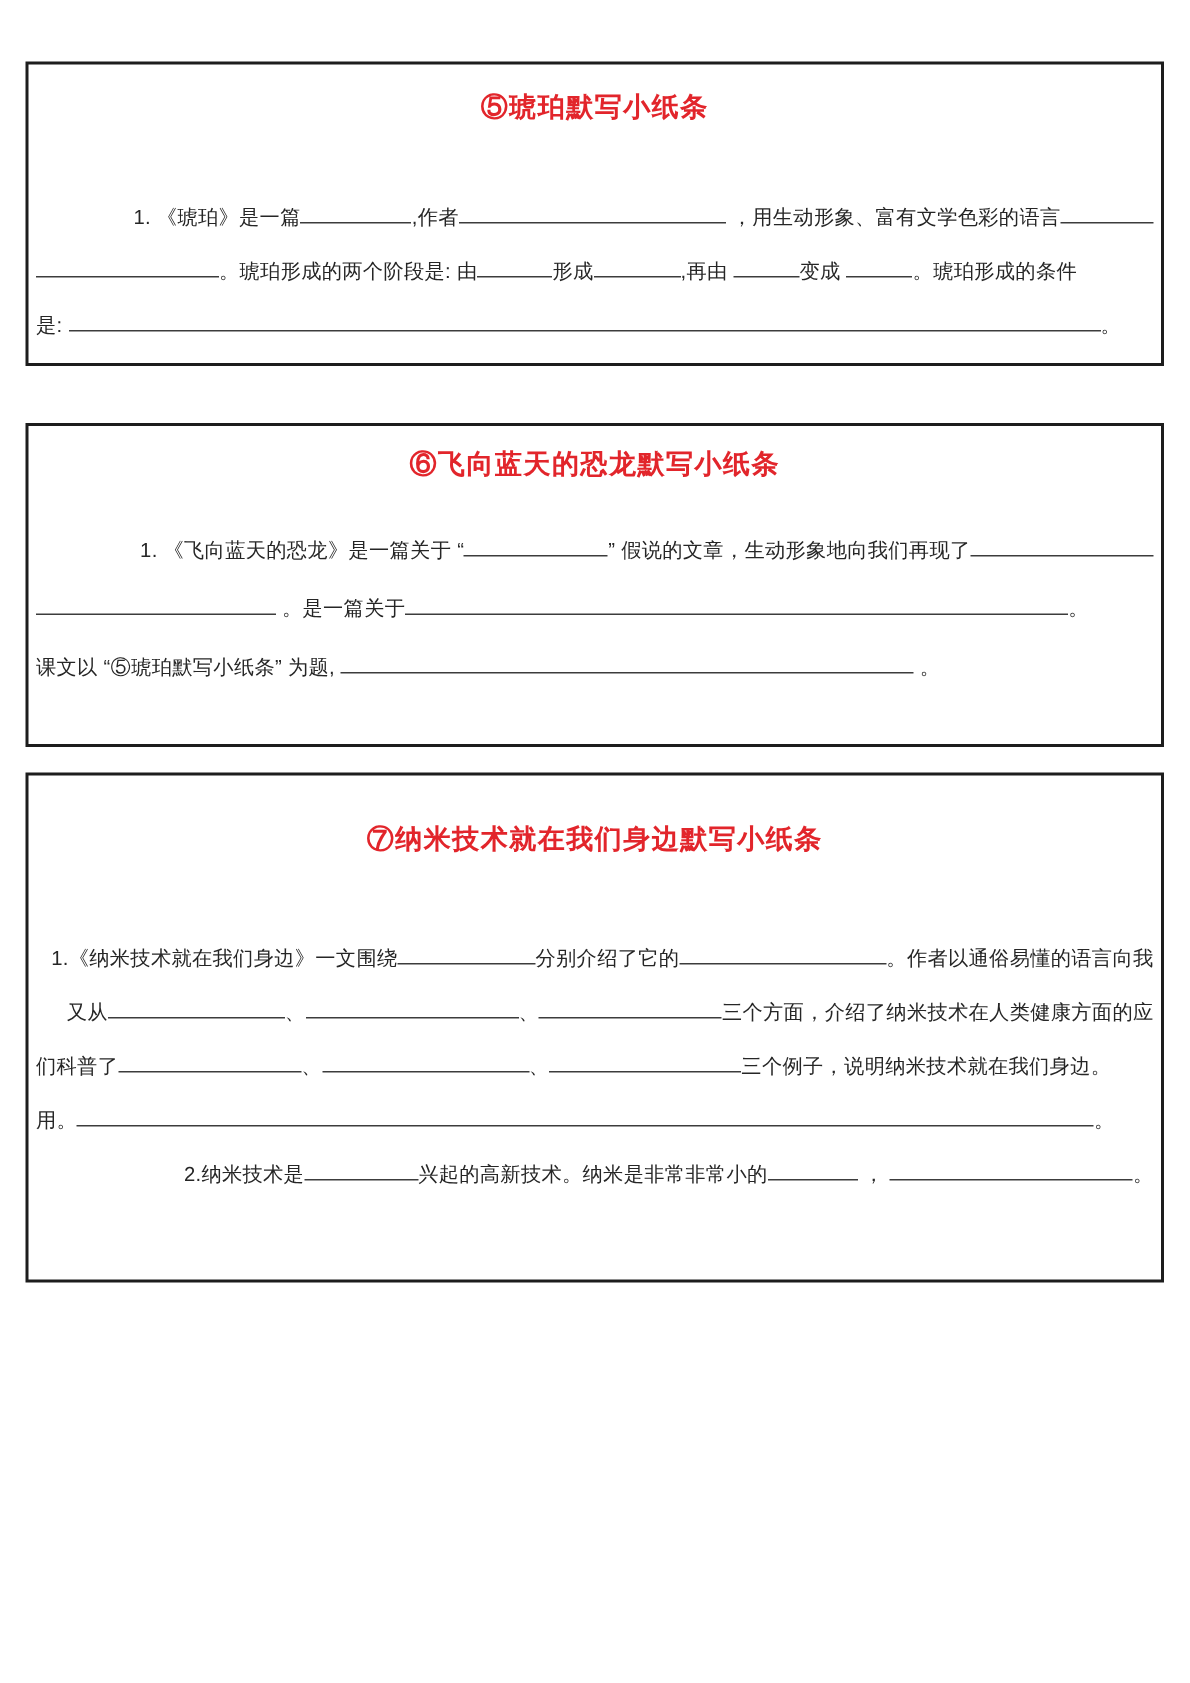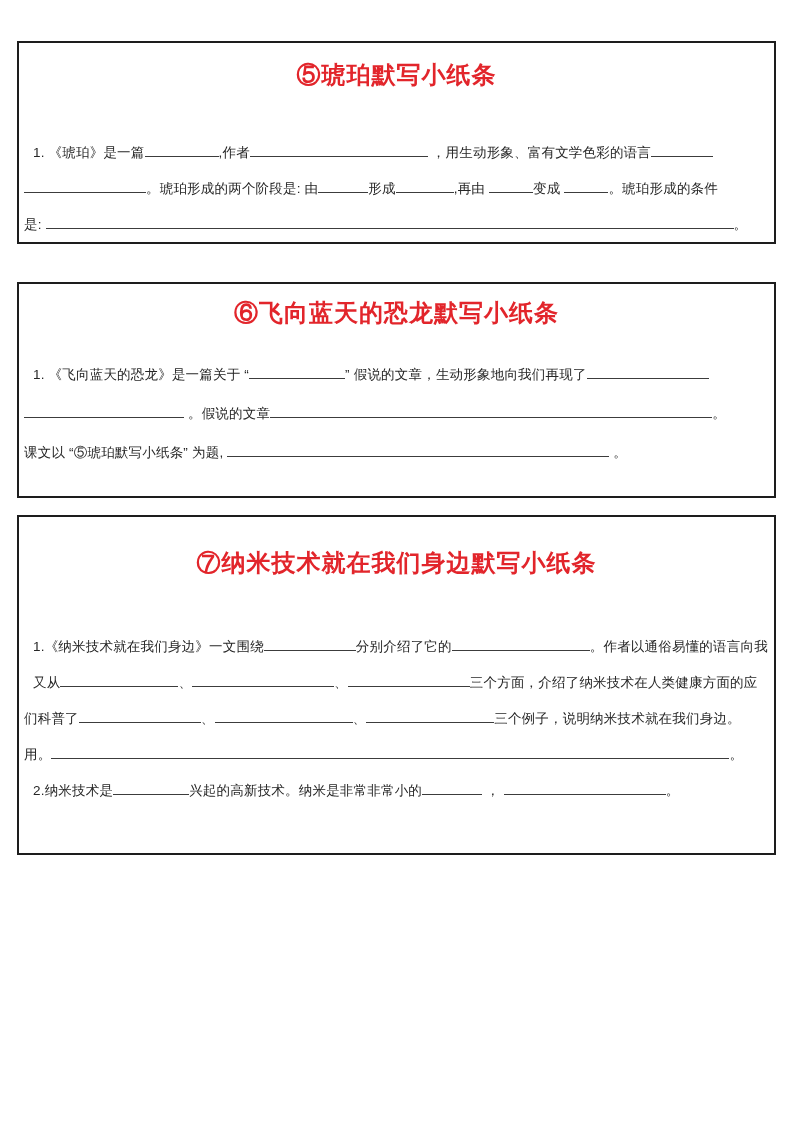--- a/index.html
+++ b/index.html
@@ -24,40 +24,40 @@
     overflow: hidden;
     background: #ffffff;
   }
   .sec-0 { height: 203px; margin-bottom: 38px; }
   .sec-1 { height: 216px; margin-bottom: 17px; }
   .sec-2 { height: 340px; }
   .title {
     margin: 0;
     text-align: center;
     font-weight: bold;
-    font-size: 24px;
+    font-size: 18px;
     color: var(--title-red, #e2252b);
     letter-spacing: 1px;
   }
   .sec-0 .title { padding-top: 16px; }
   .sec-1 .title { padding-top: 13px; }
   .sec-2 .title { padding-top: 30px; }
   .sec-0 .body { margin-top: 44px; }
   .sec-1 .body { margin-top: 26px; }
   .sec-2 .body { margin-top: 50px; }
   .line {
     margin: 0;
     line-height: 36px;
     white-space: nowrap;
     font-size: 13.5px;
     color: var(--text-c, #262626);
     letter-spacing: 0.2px;
   }
   .sec-1 .line { line-height: 39px; }
-  .line.indent { padding-left: 9px; }
+  .line.indent { padding-left: 9px; text-align: right; }
   .txt { vertical-align: baseline; }
   .blank {
     display: inline-block;
     border-bottom: 1px solid var(--underline-c, #3c3c3c);
     height: 14px;
     vertical-align: baseline;
   }
 </style>
 </head>
 <body>
@@ -69,21 +69,21 @@
         <p class="line indent"><span class="txt">1. 《琥珀》是一篇</span><span class="blank" style="width: 74px;"></span><span class="txt">,作者</span><span class="blank" style="width: 178px;"></span><span class="txt"> ，用生动形象、富有文学色彩的语言</span><span class="blank" style="width: 62px;"></span></p>
         <p class="line"><span class="blank" style="width: 122px;"></span><span class="txt">。琥珀形成的两个阶段是: 由</span><span class="blank" style="width: 50px;"></span><span class="txt">形成</span><span class="blank" style="width: 58px;"></span><span class="txt">,再由 </span><span class="blank" style="width: 44px;"></span><span class="txt">变成 </span><span class="blank" style="width: 44px;"></span><span class="txt">。琥珀形成的条件</span></p>
         <p class="line"><span class="txt">是: </span><span class="blank" style="width: 688px;"></span><span class="txt">。</span></p>
       </div>
   </section>
 
   <section class="box sec-1">
     <h2 class="title">⑥飞向蓝天的恐龙默写小纸条</h2>
     <div class="body">
         <p class="line indent"><span class="txt">1. 《飞向蓝天的恐龙》是一篇关于 “</span><span class="blank" style="width: 96px;"></span><span class="txt">” 假说的文章，生动形象地向我们再现了</span><span class="blank" style="width: 122px;"></span></p>
-        <p class="line"><span class="blank" style="width: 160px;"></span><span class="txt"> 。假说的文章</span><span class="blank" style="width: 442px;"></span><span class="txt">。</span></p>
+        <p class="line"><span class="blank" style="width: 160px;"></span><span class="txt"> 。是一篇关于</span><span class="blank" style="width: 442px;"></span><span class="txt">。</span></p>
         <p class="line"><span class="txt">课文以 “⑤琥珀默写小纸条” 为题, </span><span class="blank" style="width: 382px;"></span><span class="txt"> 。</span></p>
       </div>
   </section>
 
   <section class="box sec-2">
     <h2 class="title">⑦纳米技术就在我们身边默写小纸条</h2>
     <div class="body">
         <p class="line indent"><span class="txt">1.《纳米技术就在我们身边》一文围绕</span><span class="blank" style="width: 92px;"></span><span class="txt">分别介绍了它的</span><span class="blank" style="width: 138px;"></span><span class="txt">。作者以通俗易懂的语言向我</span></p>
         <p class="line indent"><span class="txt">又从</span><span class="blank" style="width: 118px;"></span><span class="txt">、</span><span class="blank" style="width: 142px;"></span><span class="txt">、</span><span class="blank" style="width: 122px;"></span><span class="txt">三个方面，介绍了纳米技术在人类健康方面的应</span></p>
         <p class="line"><span class="txt">们科普了</span><span class="blank" style="width: 122px;"></span><span class="txt">、</span><span class="blank" style="width: 138px;"></span><span class="txt">、</span><span class="blank" style="width: 128px;"></span><span class="txt">三个例子，说明纳米技术就在我们身边。</span></p>

